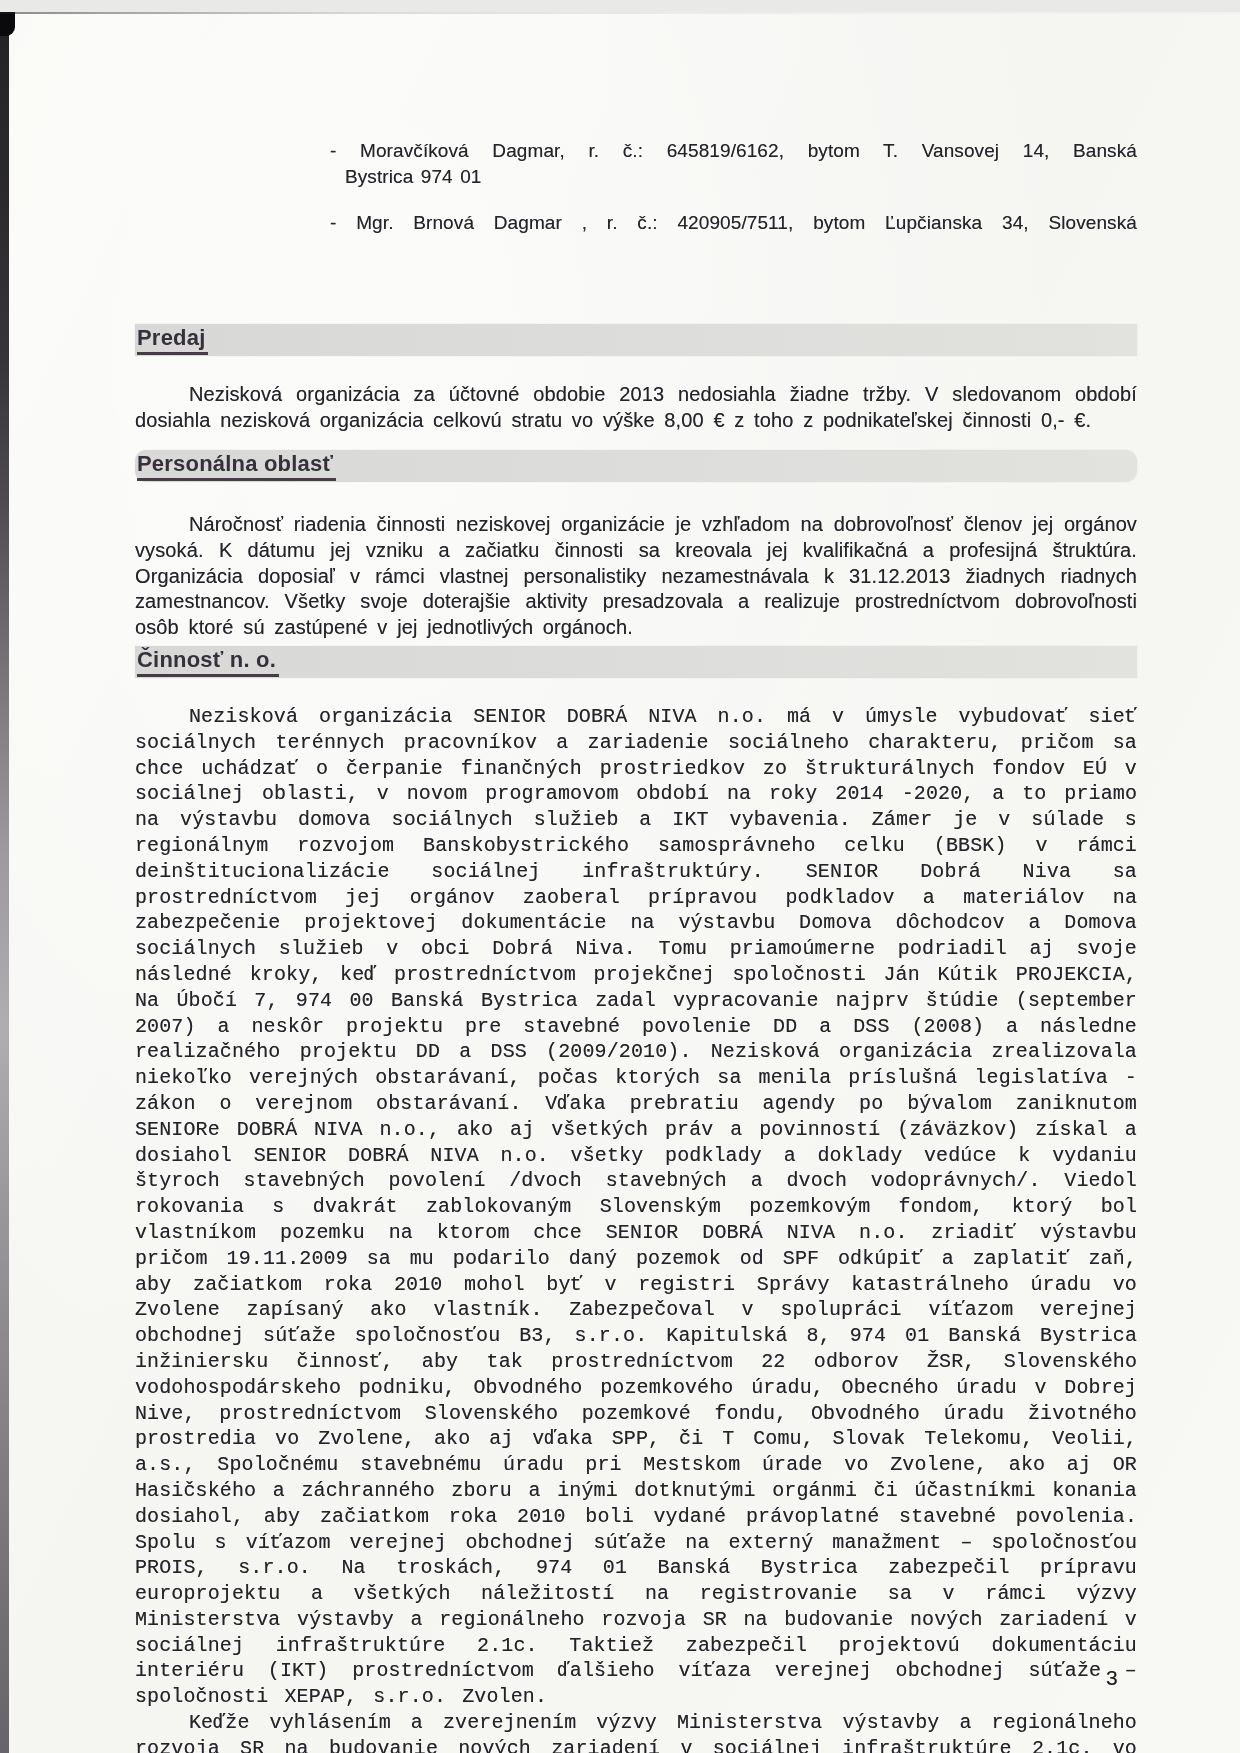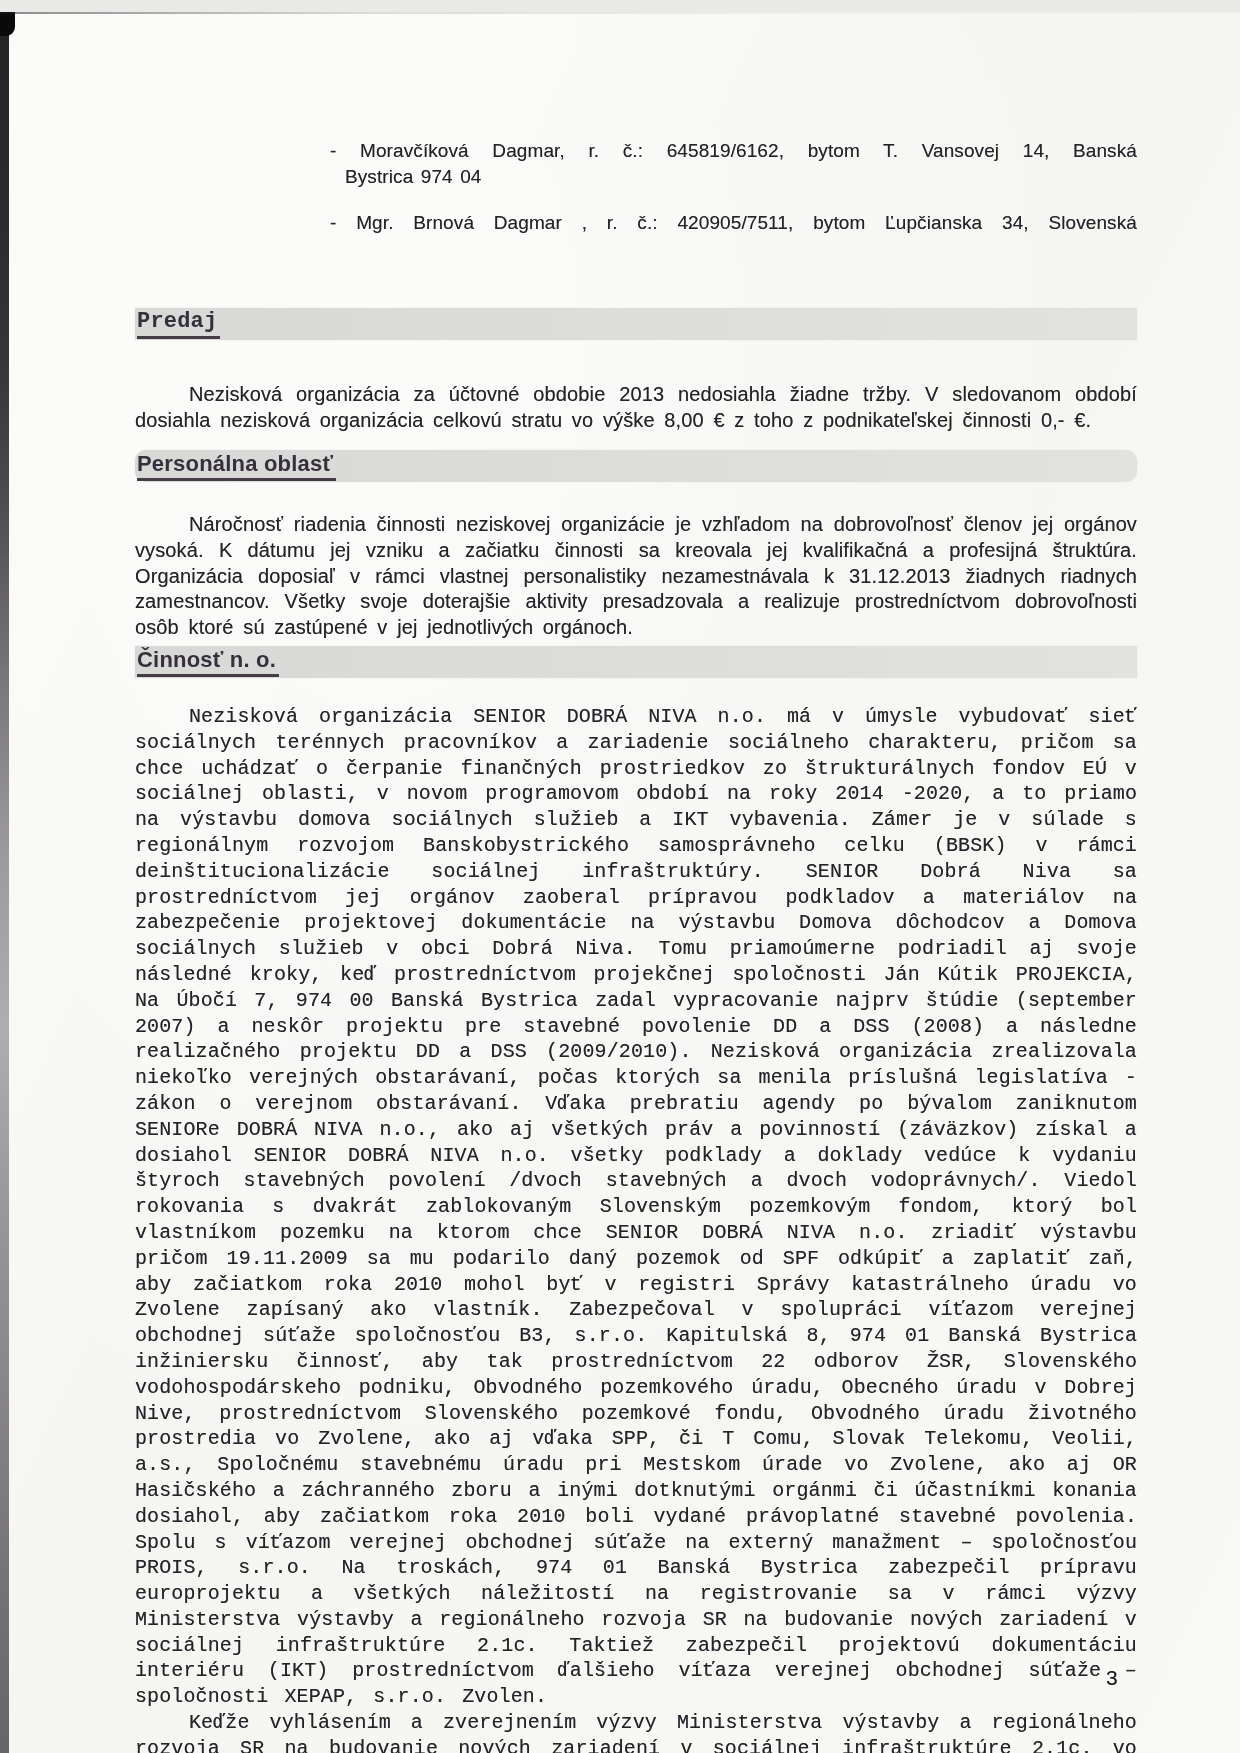--- a/index.html
+++ b/index.html
@@ -85,28 +85,28 @@
 
 <div class="page">
 
   <div class="edge-strip"></div>
   <div class="edge-corner"></div>
   <div class="edge-top"></div>
 
   <div class="person-list">
     <div class="person-item">
       <div class="line-justify">- Moravčíková Dagmar, r. č.: 645819/6162, bytom T. Vansovej 14, Banská</div>
-      <div class="line-cont">Bystrica 974 04</div>
+      <div class="line-cont">Bystrica 974 01</div>
     </div>
     <div class="person-item">
       <div class="line-justify">- Mgr. Brnová Dagmar , r. č.: 420905/7511, bytom Ľupčianska 34, Slovenská</div>
     </div>
   </div>
 
-  <div class="band" style="top:296px;font-family:Liberation Mono, monospace;">
+  <div class="band" style="top:312px;">
     <span class="h">Predaj</span>
   </div>
   <div class="textblock" style="top:370px;">
     <p class="para">Nezisková organizácia za účtovné obdobie 2013 nedosiahla žiadne tržby. V sledovanom období dosiahla nezisková organizácia celkovú stratu vo výške 8,00 € z toho z podnikateľskej činnosti 0,- €.</p>
   </div>
 
   <div class="band" style="top:438px;border-radius:11px;">
     <span class="h">Personálna oblasť</span>
   </div>
   <div class="textblock" style="top:500px;">

